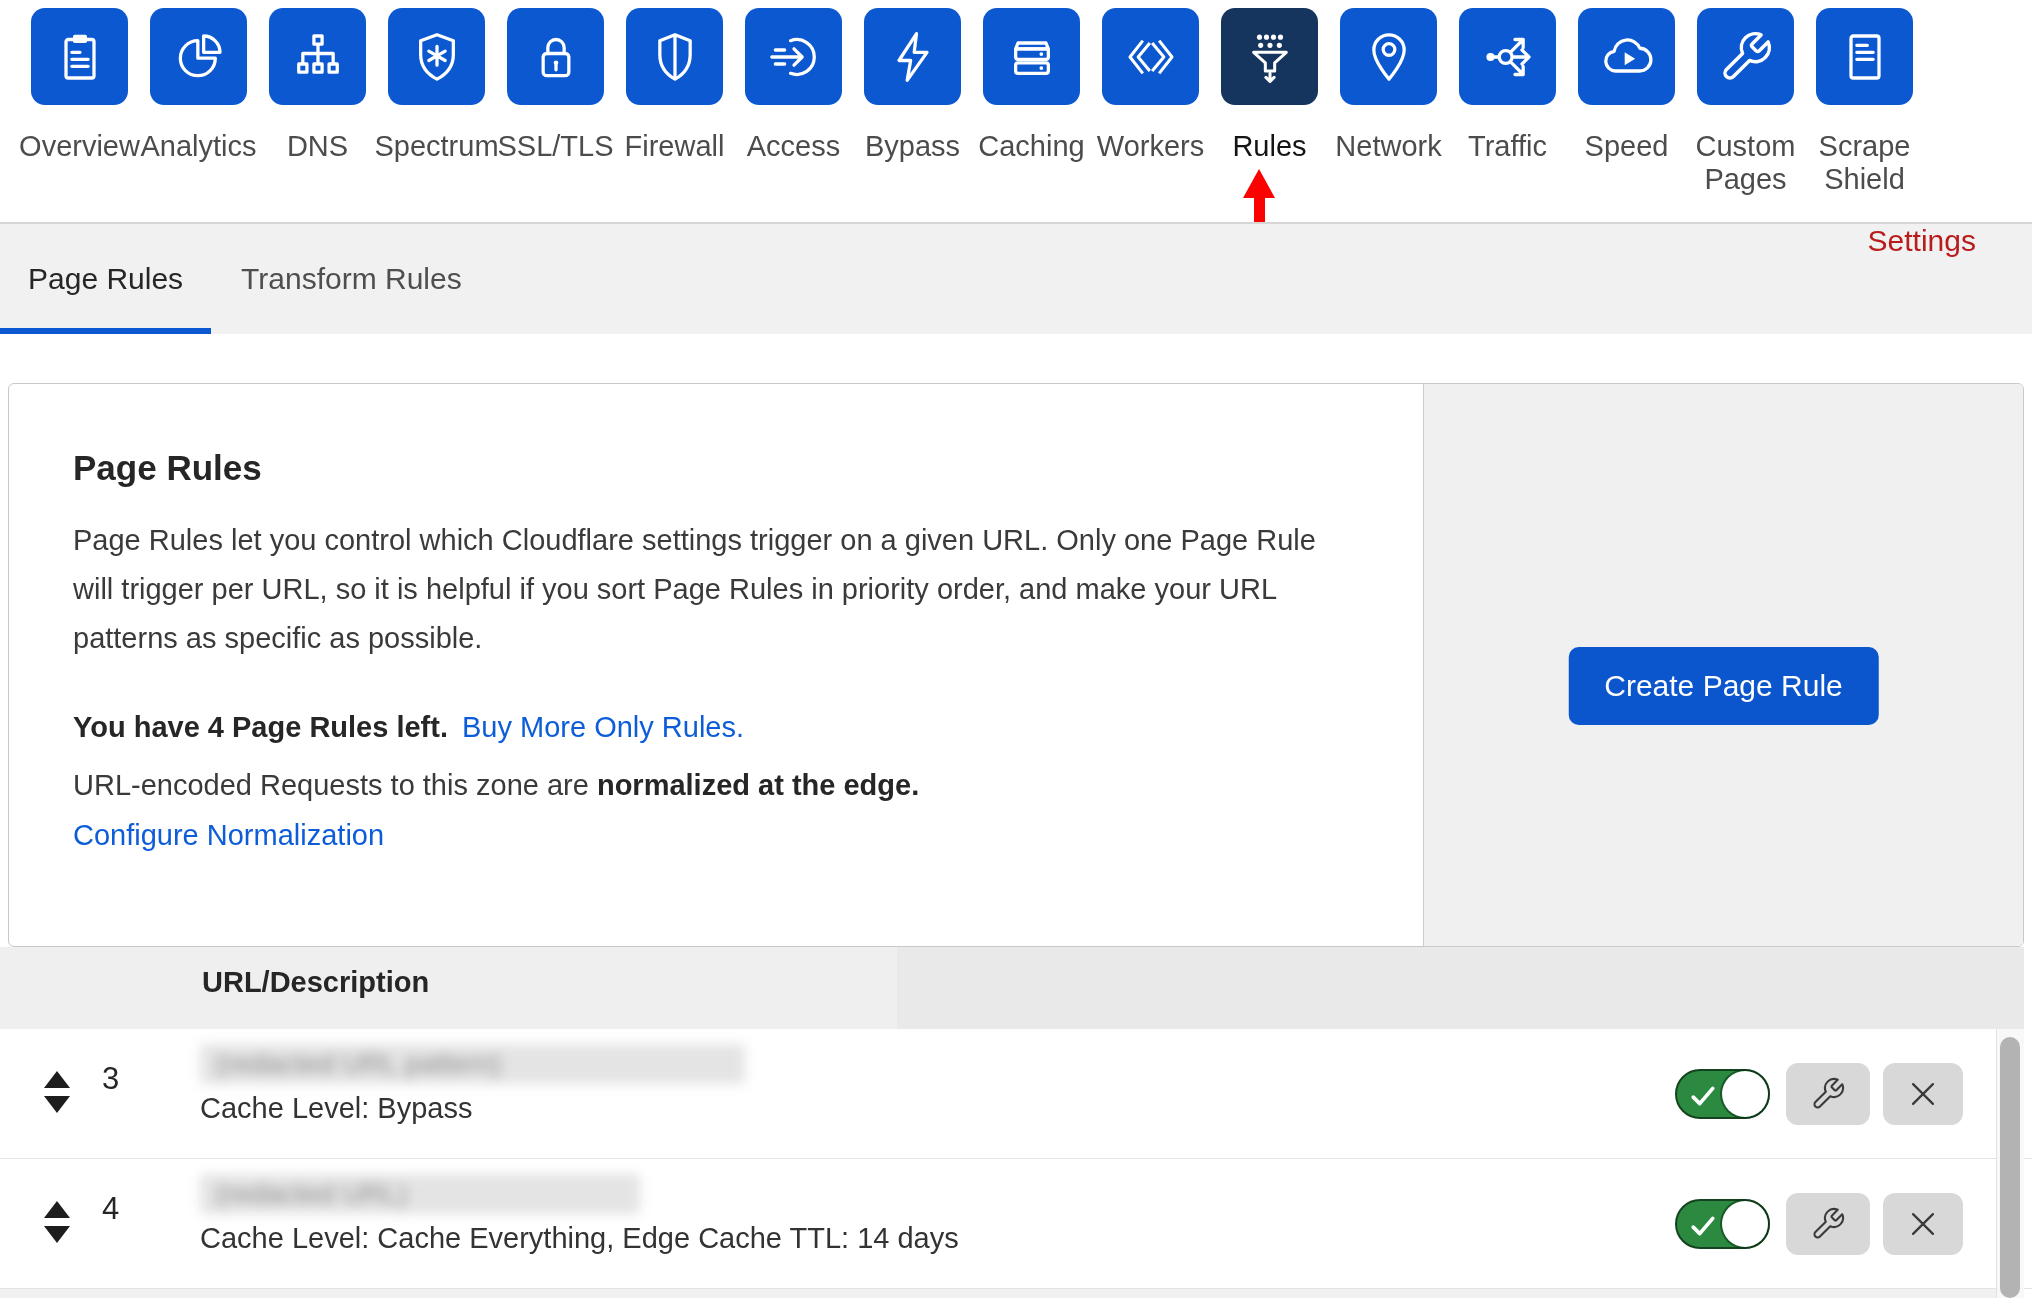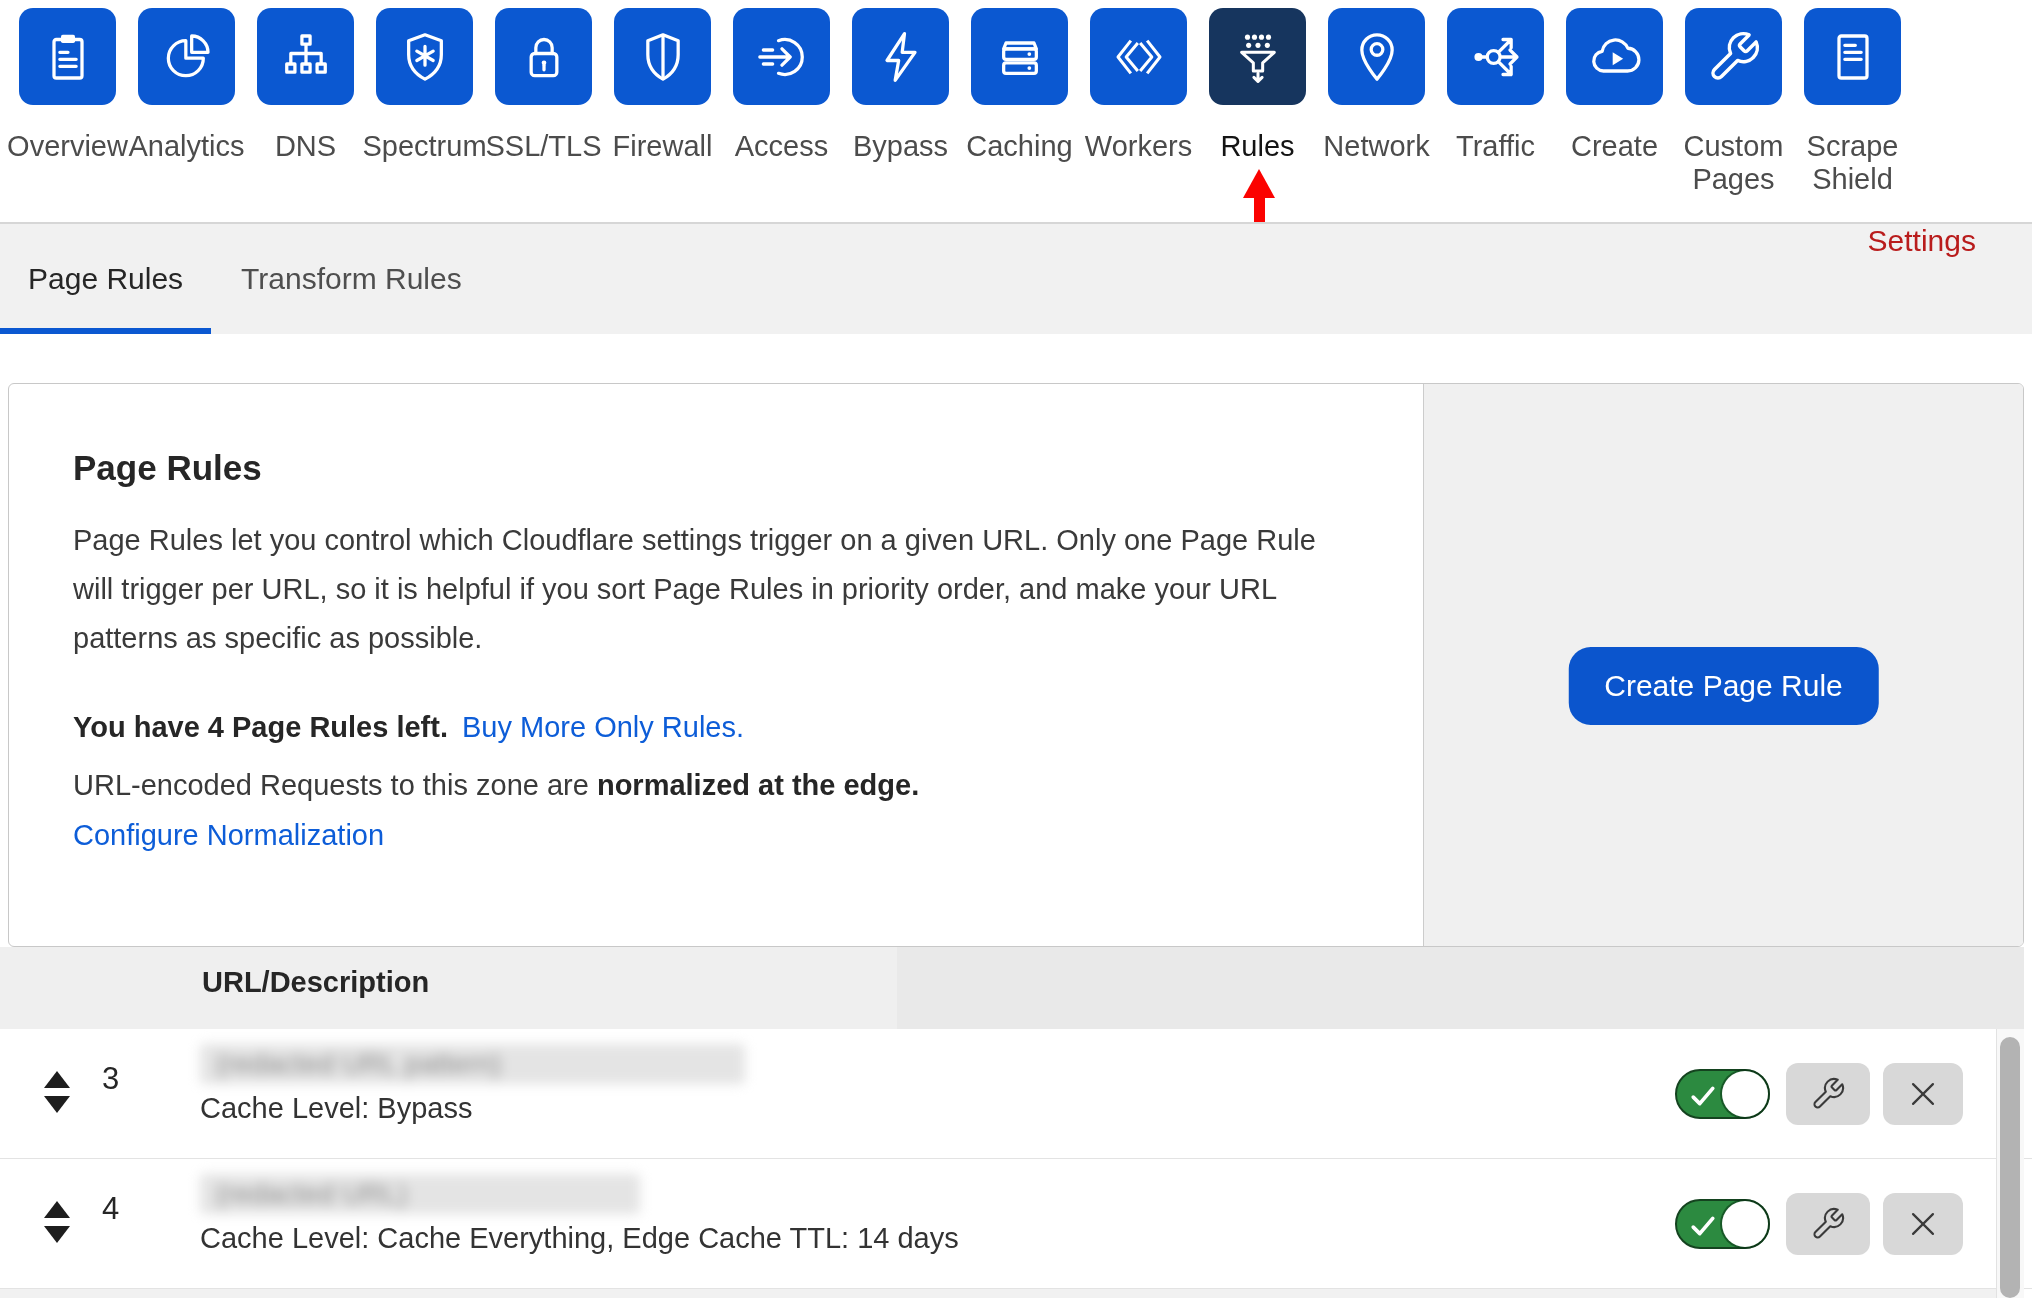--- a/index.html
+++ b/index.html
@@ -6,21 +6,21 @@
     --blue:#0b58d1; --navy:#16355e; --link:#0d5dd8; --btn:#0b55cd;
     --green:#2c8a40; --red:#fb0200;
   }
   *{margin:0;padding:0;box-sizing:border-box}
   html,body{background:#fff}
   body{font-family:"Liberation Sans", sans-serif;}
   #app{position:relative;width:2032px;height:1298px;background:#fff;overflow:hidden}
 
   
   .nav{position:absolute;top:0;left:0;right:0;height:222px;background:#fff}
-  .nav-row{display:flex;padding-left:8px}
+  .nav-row{display:flex;padding-left:20px}
   .nav-item{width:119px;display:flex;flex-direction:column;align-items:center;cursor:pointer}
   .tile{width:97px;height:97px;margin-top:8px;border-radius:14px;background:var(--blue);
         display:flex;align-items:center;justify-content:center;flex:none}
   .nav-item.active .tile{background:var(--navy)}
   .tile svg{width:56px;height:56px;display:block}
   .nav-label{margin-top:25px;font-size:29px;line-height:33px;color:#4c4c4c;text-align:center}
   .nav-item.active .nav-label{color:#141414}
   .rules-arrow{position:absolute;left:1243px;top:169px;width:32px}
   .rules-arrow .head{width:0;height:0;border-left:16px solid transparent;border-right:16px solid transparent;
         border-bottom:29px solid var(--red)}
@@ -45,21 +45,21 @@
   .desc{font-size:29px;line-height:49px;color:#3a3a3a;max-width:1300px}
   .quota{margin-top:48px;font-size:29px;color:#3a3a3a}
   .quota b{color:#262626}
   a.link{color:var(--link);text-decoration:none;cursor:pointer}
   .buy-link{margin-left:14px}
   .norm{margin-top:19px;font-size:29px;line-height:44px;color:#3a3a3a}
   .norm b{color:#262626}
   .config-link{display:inline-block;margin-top:6px;font-size:29px}
   .card-right{width:600px;background:#f0f0f0;border-left:1px solid #ccc;position:relative;flex:none}
   .create-btn{position:absolute;left:50%;top:263px;transform:translateX(-50%);height:78px;
-        padding:0 36px;background:var(--btn);color:#fff;font-size:30px;border:none;border-radius:22px;
+        padding:0 36px;background:var(--btn);color:#fff;font-size:30px;border:none;border-radius:10px;
         cursor:pointer;white-space:nowrap}
 
   
   .table{position:absolute;top:947px;left:0;right:0}
   .thead{position:relative;height:82px}
   .thead-left{position:absolute;left:0;top:0;bottom:0;width:897px;background:#efefef}
   .thead-right{position:absolute;left:897px;top:0;bottom:0;width:1127px;background:#e9e9e9}
   .thead-label{position:absolute;left:202px;top:0;bottom:12px;display:flex;align-items:center;
         font-size:29px;font-weight:700;color:#262626}
   .row{position:relative;height:130px;background:#fff;border-bottom:1px solid #e3e3e3}
@@ -247,21 +247,21 @@
         <div class="nav-label">Traffic</div>
       </div>
 
       <div class="nav-item">
         <div class="tile">
             <svg viewBox="0 0 48 48" fill="none" stroke="#fff" stroke-width="2.8" stroke-linejoin="round">
               <path d="M14 36a8.5 8.5 0 0 1-1-16.9A11.5 11.5 0 0 1 35 16.5 8.8 8.8 0 0 1 34.5 36Z"></path>
               <polygon points="22,20 22,31 31,25.5" fill="#fff" stroke="none"></polygon>
             </svg>
           </div>
-        <div class="nav-label">Create</div>
+        <div class="nav-label">Speed</div>
       </div>
 
       <div class="nav-item">
         <div class="tile">
             <svg viewBox="0 0 24 24" fill="none" stroke="#fff" stroke-width="1.5" stroke-linecap="round" stroke-linejoin="round">
               <path d="M14.7 6.3a1 1 0 0 0 0 1.4l1.6 1.6a1 1 0 0 0 1.4 0l3.77-3.77a6 6 0 0 1-7.94 7.94l-6.91 6.91a2.12 2.12 0 0 1-3-3l6.91-6.91a6 6 0 0 1 7.94-7.94l-3.76 3.76z"></path>
             </svg>
           </div>
         <div class="nav-label">Custom Pages</div>
       </div>

